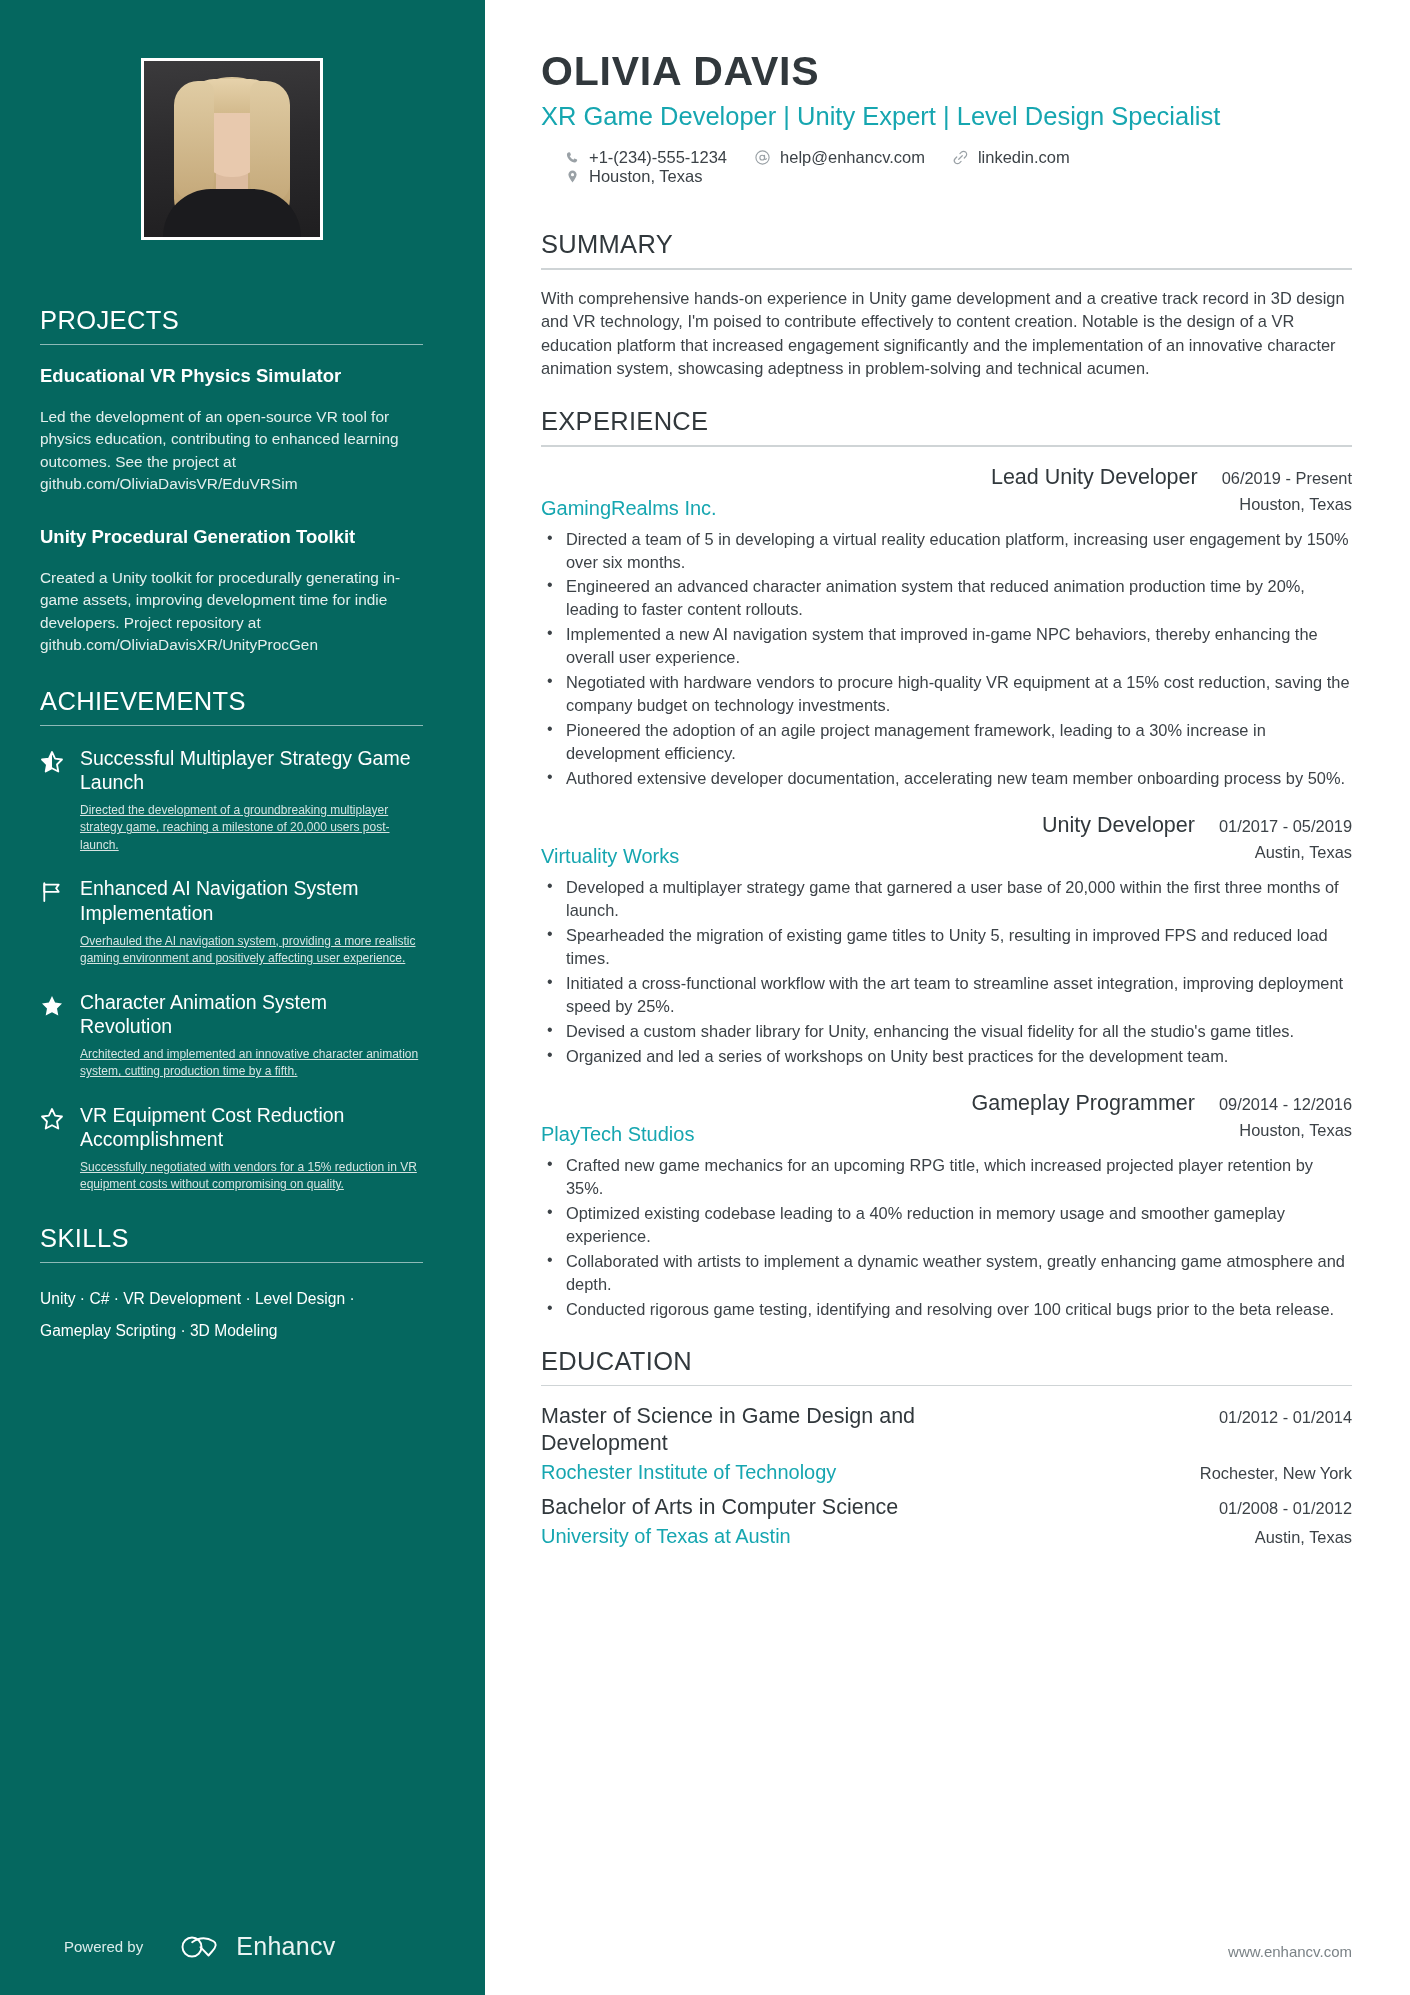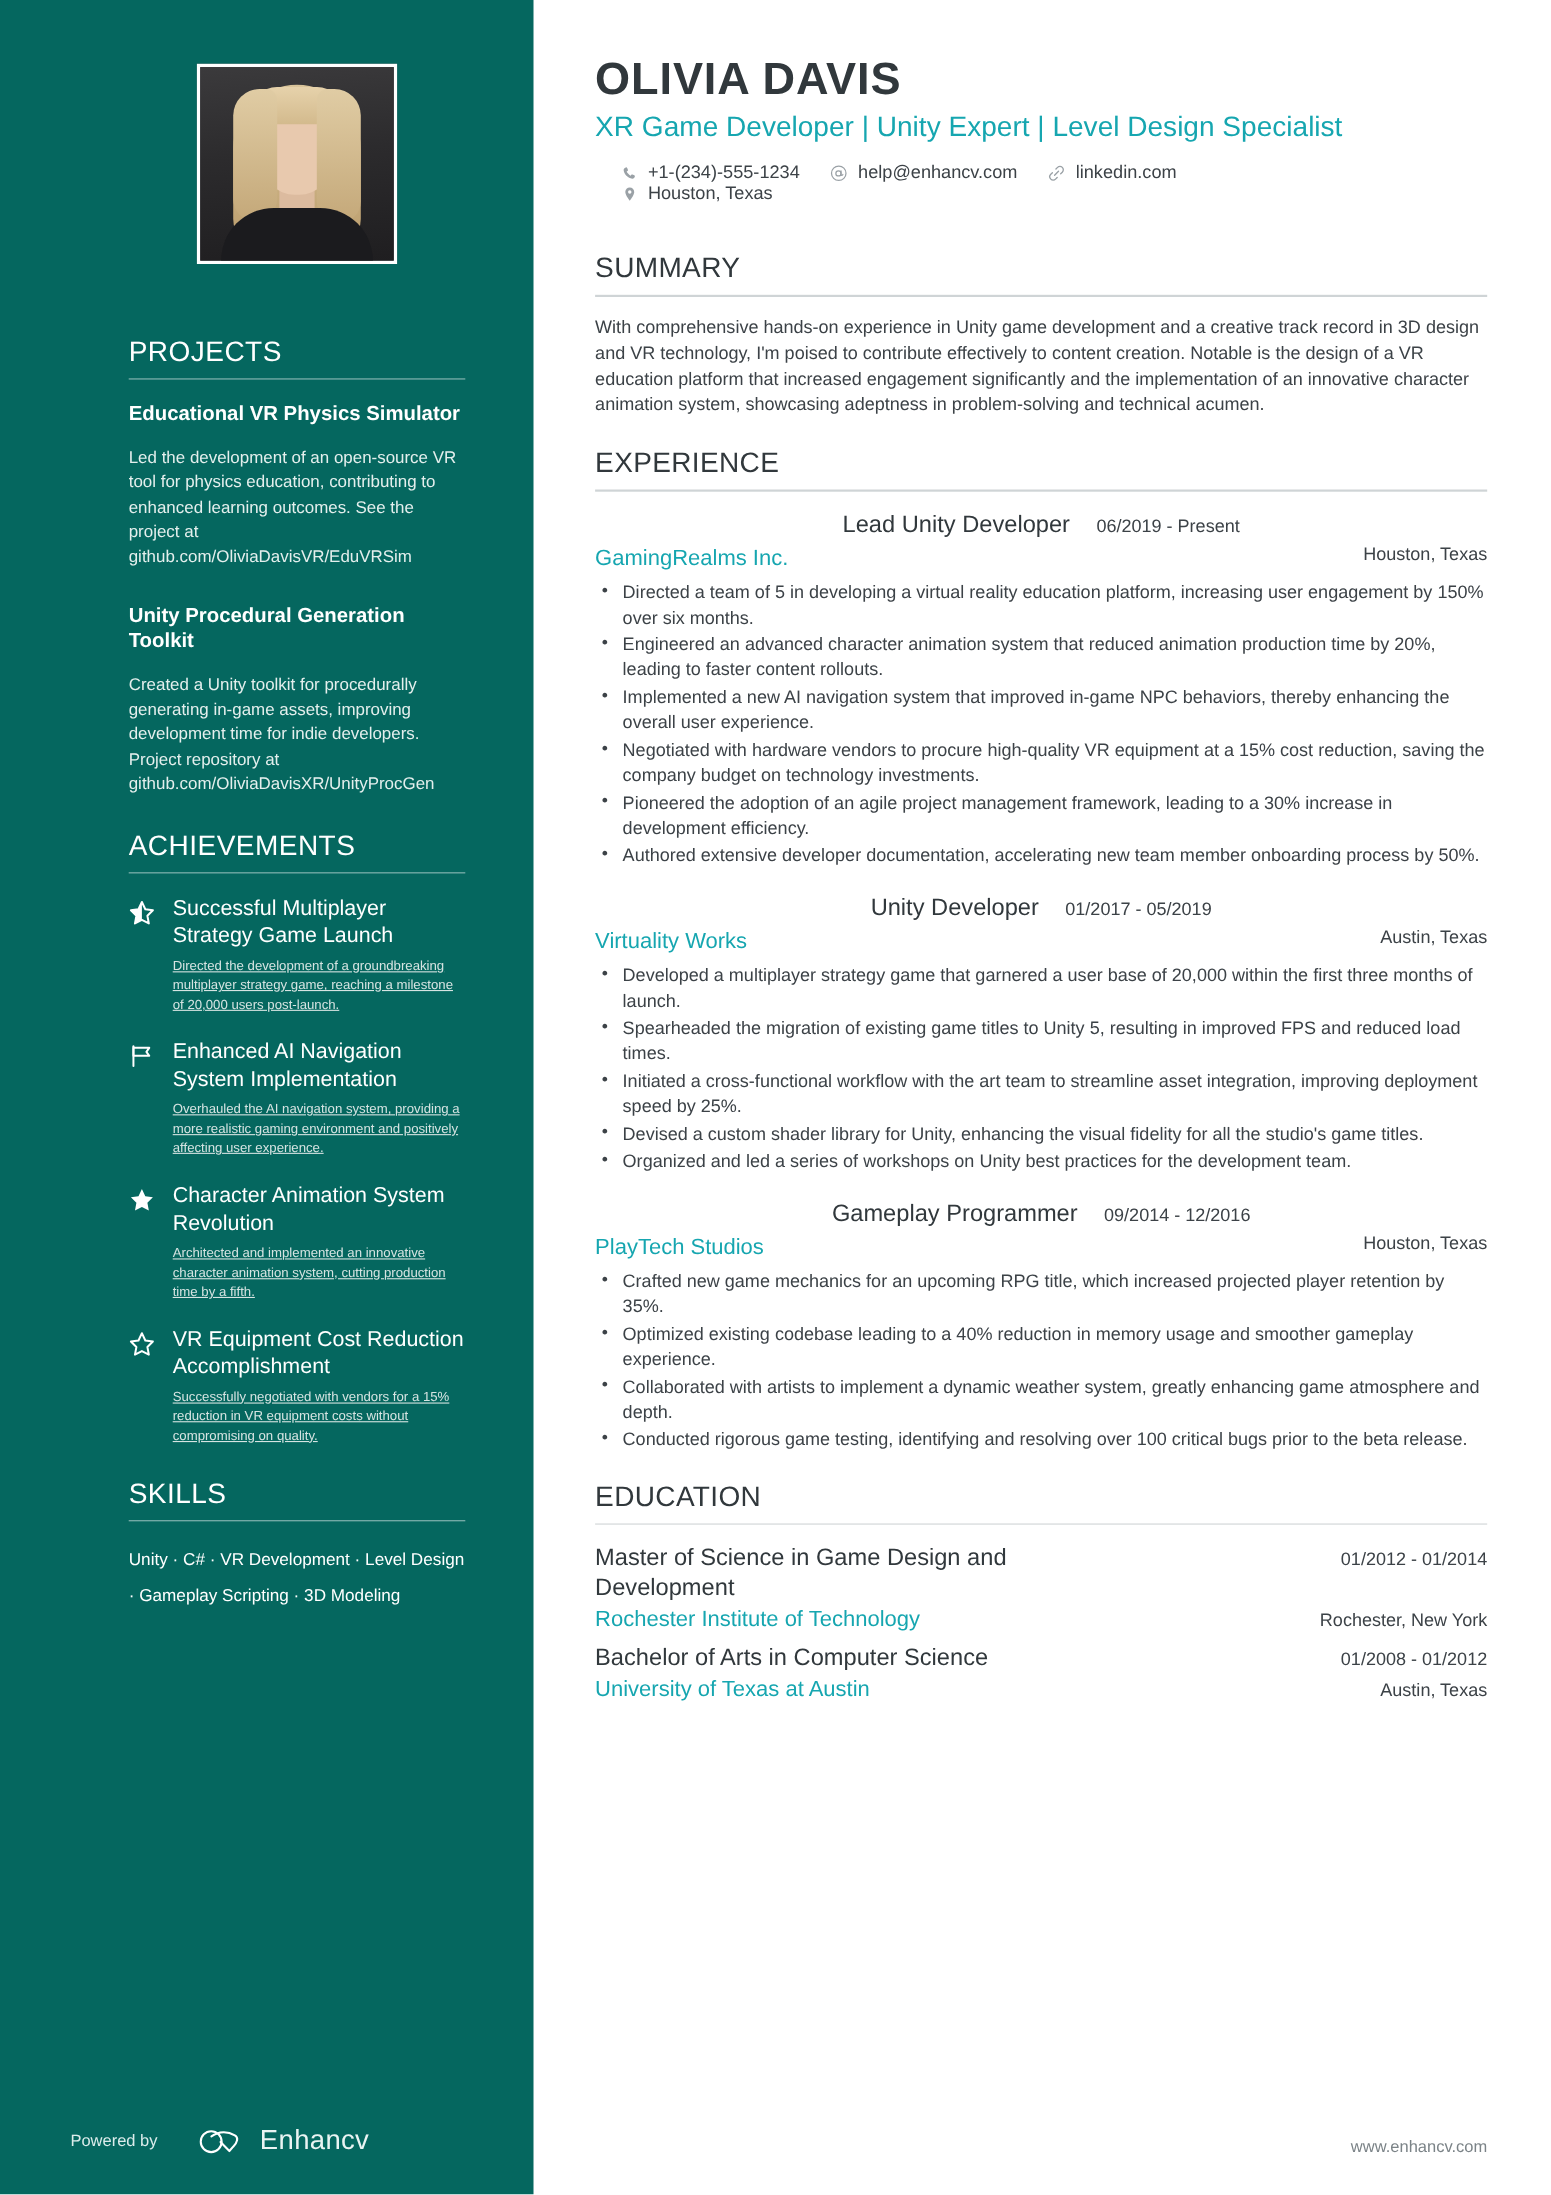--- a/index.html
+++ b/index.html
@@ -20,21 +20,21 @@
   .sidebar {
     width: 485px;
     flex: 0 0 485px;
     background: #05675F;
     color: #ffffff;
     padding: 0 0 0 0;
     position: relative;
     display: flex;
     flex-direction: column;
   }
-  .sidebar-inner { padding: 58px 62px 0 81px; flex: 1 1 auto; margin-left: 36px; }
+  .sidebar-inner { padding: 58px 62px 0 40px; flex: 1 1 auto; }
 
   .photo-wrap { display: flex; justify-content: center; margin-bottom: 66px; }
   .photo {
     width: 182px; height: 182px;
     border: 3px solid #ffffff;
     overflow: hidden;
     position: relative;
     background: #2b2b30;
   }
   .photo .bg {
@@ -148,21 +148,21 @@
   }
   .sec-rule { height: 1.5px; background: #cfd4d6; margin-bottom: 17px; }
   .sec { margin-bottom: 26px; }
 
   .summary-text {
     font-size: 16.4px; line-height: 1.44; color: #3c4247;
   }
 
   .job { margin-bottom: 22px; }
   .job-row {
-    display: flex; justify-content: center; align-items: baseline;
+    display: flex; justify-content: flex-end; align-items: baseline;
     gap: 24px;
   }
   .job-title { font-size: 21.5px; color: #31383c; line-height: 1.3; }
   .job-date { font-size: 16.4px; color: #3c4247; white-space: nowrap; }
   .job-row2 {
     display: flex; justify-content: space-between; align-items: flex-start;
     gap: 24px; margin-top: 3px; margin-bottom: 7px;
   }
   .job-company { font-size: 20px; color: #16A6B0; line-height: 1.3; }
   .job-loc { font-size: 16.4px; color: #3c4247; white-space: nowrap; }

